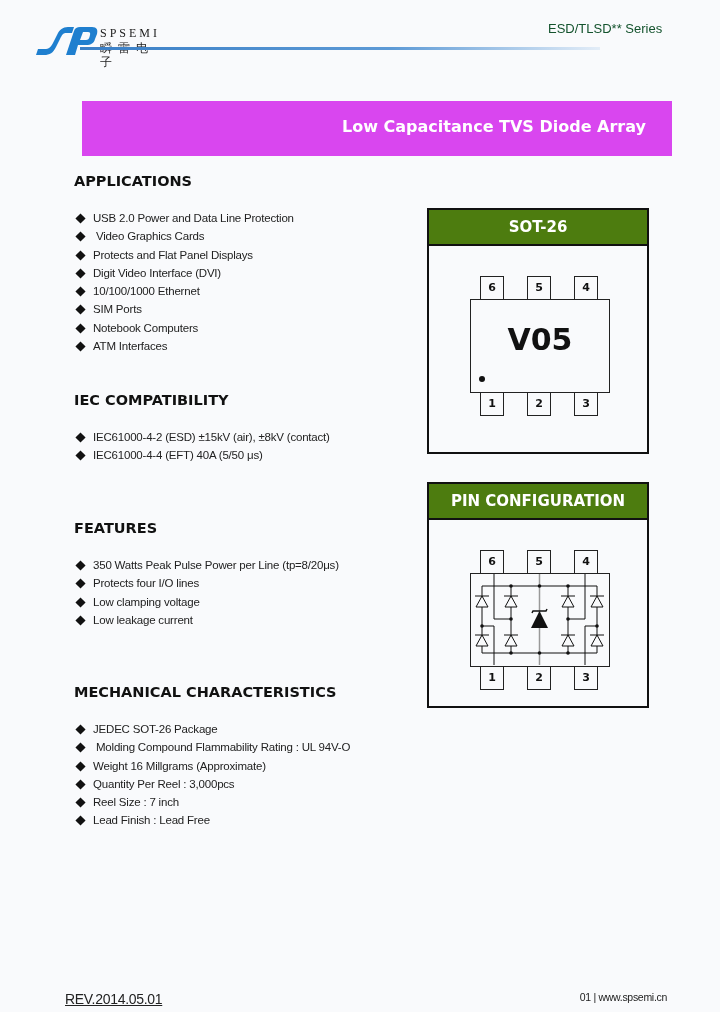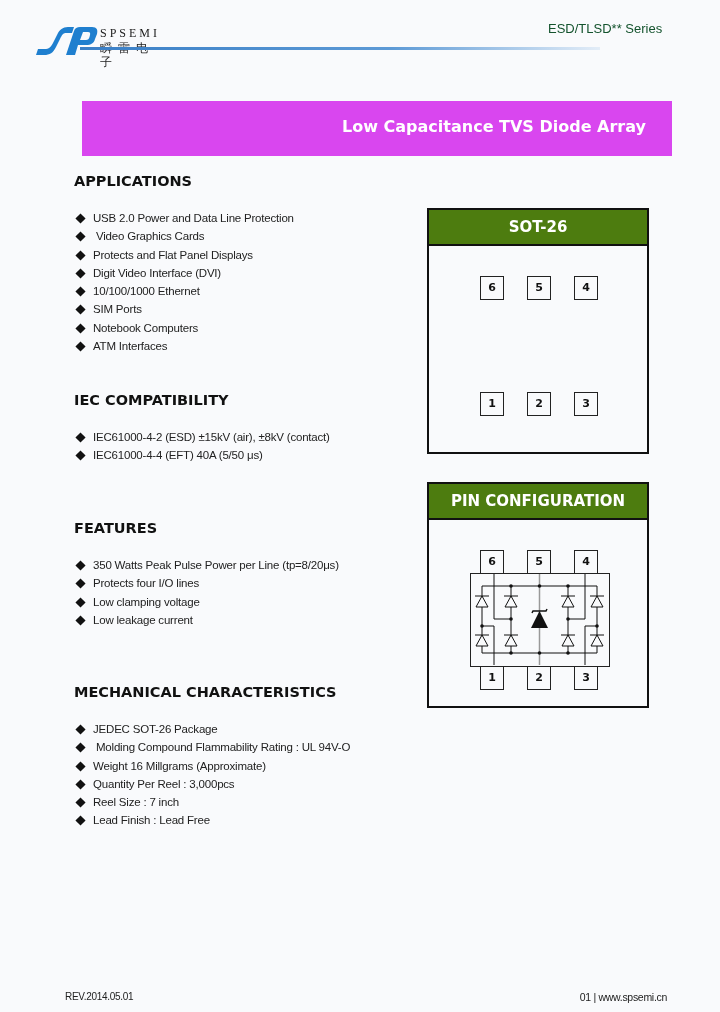--- a/index.html
+++ b/index.html
@@ -23,21 +23,21 @@
   .list li .bullet { display: inline-block; width: 9px; height: 9px; background: #111; transform: rotate(45deg) scale(0.8); margin: 0 8px 0 2px; vertical-align: -1px; }
 
   .box { position: absolute; left: 427px; width: 222px; border: 2px solid #111; background: #f9fafc; }
   .box-head { height: 36px; background: #4d7c0f; border-bottom: 2px solid #111; color: #fff; text-align: center; font-family: "DejaVu Sans", sans-serif; font-weight: bold; font-size: 15px; line-height: 34px; }
 
   .pin { position: absolute; width: 24px; height: 24px; border: 1.5px solid #222; background: #f9fafc; font-family: "DejaVu Sans", sans-serif; font-weight: bold; font-size: 11px; text-align: center; line-height: 21px; }
   .pkg-body { position: absolute; border: 1.5px solid #222; background: #f9fafc; }
   .marking { position: absolute; width: 100%; text-align: center; top: 22px; font-family: "DejaVu Sans", sans-serif; font-weight: bold; font-size: 30px; color: #111; }
   .dot { position: absolute; width: 6px; height: 6px; border-radius: 50%; background: #111; }
 
-  .footer-left { position: absolute; left: 65px; top: 991px; font-size: 10px; color: #222; letter-spacing: -0.3px; }
+  .footer-left { position: absolute; left: 65px; top: 991px; font-size: 14px; color: #222; letter-spacing: -0.3px; text-decoration: underline; }
   .footer-right { position: absolute; right: 53px; top: 991px; font-size: 10.5px; color: #222; letter-spacing: -0.3px; }
 </style>
 </head>
 <body>
 
 <div class="logo">
   <svg class="logo-mark" viewBox="0 0 62 28">
     <path d="M8 28 L0 28 L2 22 L10 22 C14 22 16 18 18 14 L22 6 C25 1 28 0 34 0 L38 0 L36 6 L30 6 C27 6 26 8 24 12 L20 20 C17 26 14 28 8 28 Z" fill="#1f7fcf"></path>
     <path d="M30 28 L38 4 C39 1 41 0 44 0 L56 0 C61 0 62 3 61 7 L59 12 C58 16 55 18 50 18 L42 18 L39 28 Z M44 13 L50 13 C52 13 53 12 53.5 10 L54 8 C54.5 6 54 5 52 5 L47 5 Z" fill="#1f7fcf"></path>
   </svg>
@@ -85,20 +85,24 @@
   <li><span class="bullet"></span><span>Quantity Per Reel : 3,000pcs</span></li>
   <li><span class="bullet"></span><span>Reel Size : 7 inch</span></li>
   <li><span class="bullet"></span><span>Lead Finish : Lead Free</span></li>
 </ul>
 
 <div class="box" style="top:208px; height:246px;">
   <div class="box-head">SOT-26</div>
   <div class="pin" style="left:51px; top:66px;">6</div>
   <div class="pin" style="left:98px; top:66px;">5</div>
   <div class="pin" style="left:145px; top:66px;">4</div>
+  <div class="pkg-body" style="left:41px; top:89px; width:140px; height:94px;">
+    <div class="marking">V05</div>
+    <div class="dot" style="left:8px; top:76px;"></div>
+  </div>
   <div class="pin" style="left:51px; top:182px;">1</div>
   <div class="pin" style="left:98px; top:182px;">2</div>
   <div class="pin" style="left:145px; top:182px;">3</div>
 </div>
 
 <div class="box" style="top:482px; height:226px;">
   <div class="box-head">PIN CONFIGURATION</div>
   <div class="pin" style="left:51px; top:66px;">6</div>
   <div class="pin" style="left:98px; top:66px;">5</div>
   <div class="pin" style="left:145px; top:66px;">4</div>

